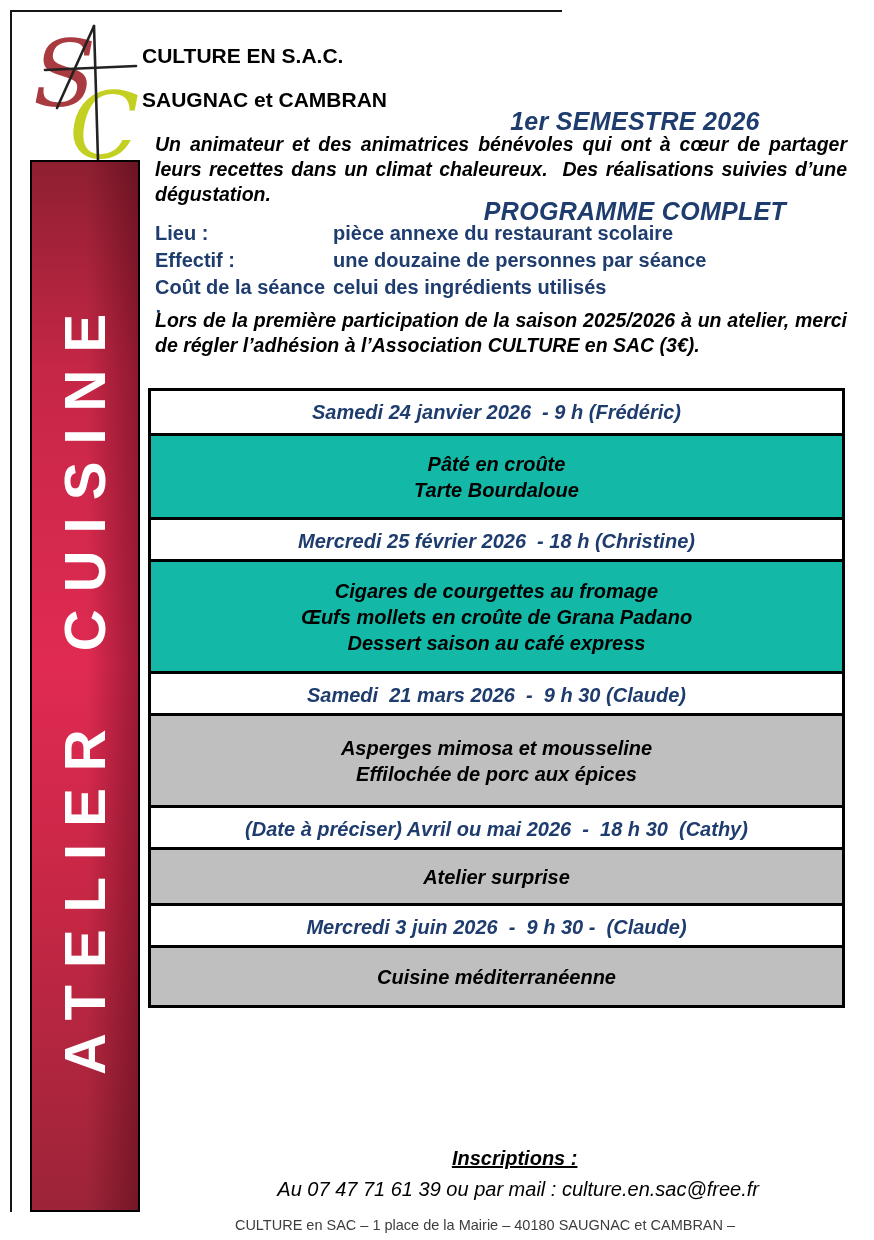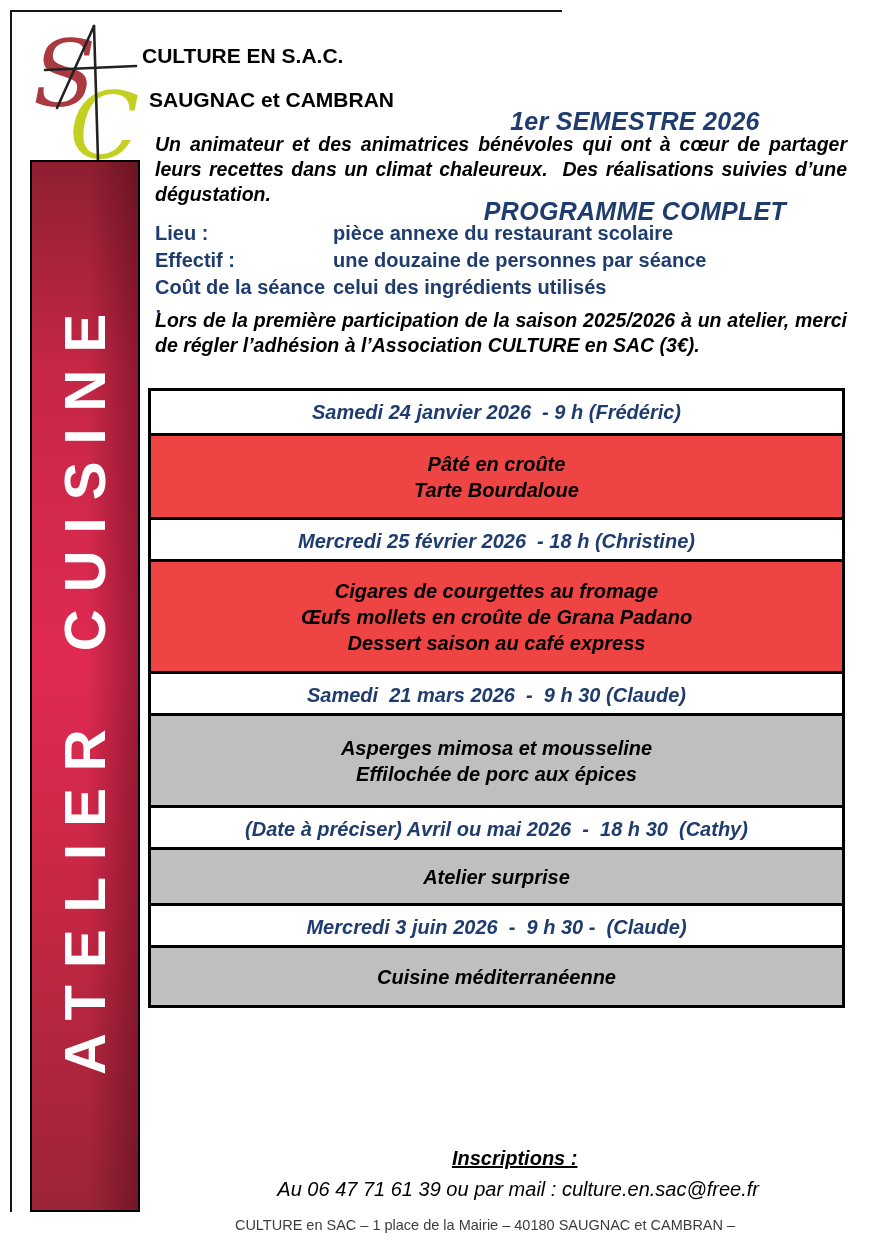--- a/index.html
+++ b/index.html
@@ -10,21 +10,21 @@
   
   .frame-top{position:absolute;left:10px;top:10px;width:552px;height:2px;background:#151515;}
   .frame-left{position:absolute;left:10px;top:10px;width:2px;height:1202px;background:#151515;}
 
   
   .logo{position:absolute;left:33px;top:22px;width:108px;height:140px;}
 
   
   .org{position:absolute;left:142px;color:#000;font-weight:bold;font-size:21px;white-space:pre-wrap;}
   .org1{top:44px;}
-  .org2{top:88px;margin-left:7px;}
+  .org2{top:88px;}
 
   
   .sem-title{
     position:absolute;left:450px;top:46px;width:370px;text-align:center;
     color:#1e3c6e;font-weight:bold;font-style:italic;font-size:25px;line-height:30px;
     letter-spacing:0.3px;white-space:pre-wrap;
   }
 
   
   .banner{
@@ -67,21 +67,21 @@
   .t-row{box-sizing:border-box;text-align:center;white-space:pre-wrap;}
   .t-row + .t-row{border-top:3px solid #000;}
   .t-row.date{
     background:#ffffff;color:#1e3c6e;font-weight:bold;font-style:italic;
     font-size:20px;height:42px;line-height:42px;
   }
   .t-row.menu{
     color:#000;font-weight:bold;font-style:italic;font-size:20px;line-height:26px;
     display:flex;flex-direction:column;justify-content:center;
   }
-  .menu.light{background:#ef4444;}
+  .menu.light{background:#14b8a6;}
   .menu.dark{background:#bfbfbf;}
 
   
   .inscriptions{
     position:absolute;left:148px;top:1050px;width:700px;text-align:center;
     color:#000;font-style:italic;font-size:20px;line-height:31px;white-space:pre-wrap;
   }
   .insc-label{font-weight:bold;text-decoration:underline;}
   .insc-value{margin-left:7px;}
 
@@ -162,21 +162,21 @@
     </div>
     <div class="t-row date">Mercredi 3 juin 2026  -  9 h 30 -  (Claude)</div>
     <div class="t-row menu dark" style="height:60px">
       <div>Cuisine méditerranéenne</div>
     </div>
   </div>
 
   <div class="inscriptions">
     <div>
       <span class="insc-label">Inscriptions :</span>
-      <span class="insc-value">Au 06 47 71 61 39 ou par mail : culture.en.sac@free.fr</span>
+      <span class="insc-value">Au 07 47 71 61 39 ou par mail : culture.en.sac@free.fr</span>
     </div>
     
   </div>
 
   <div class="footer">
     <div>CULTURE en SAC – 1 place de la Mairie – 40180 SAUGNAC et CAMBRAN –</div>
     
   </div>
 
 </div>

